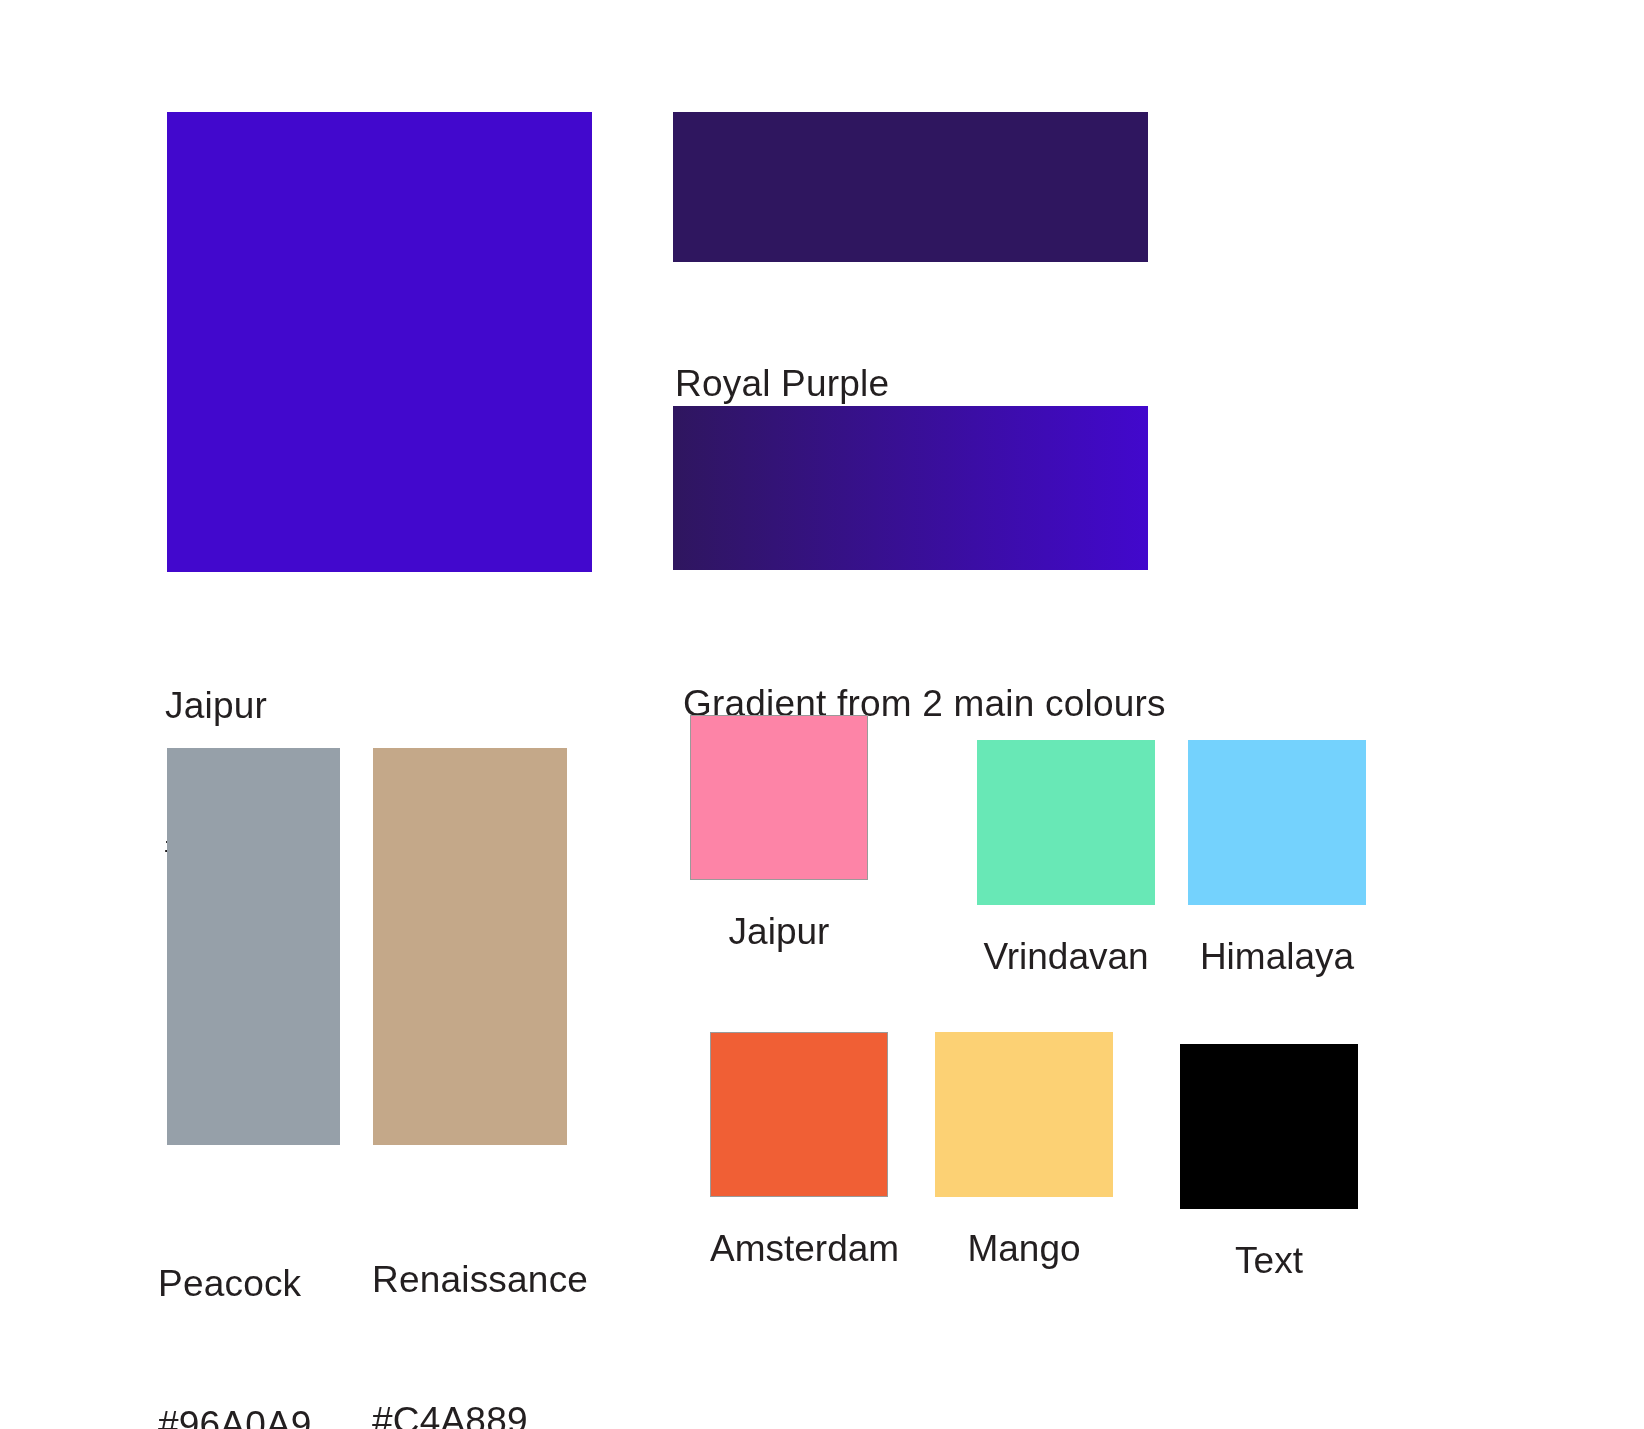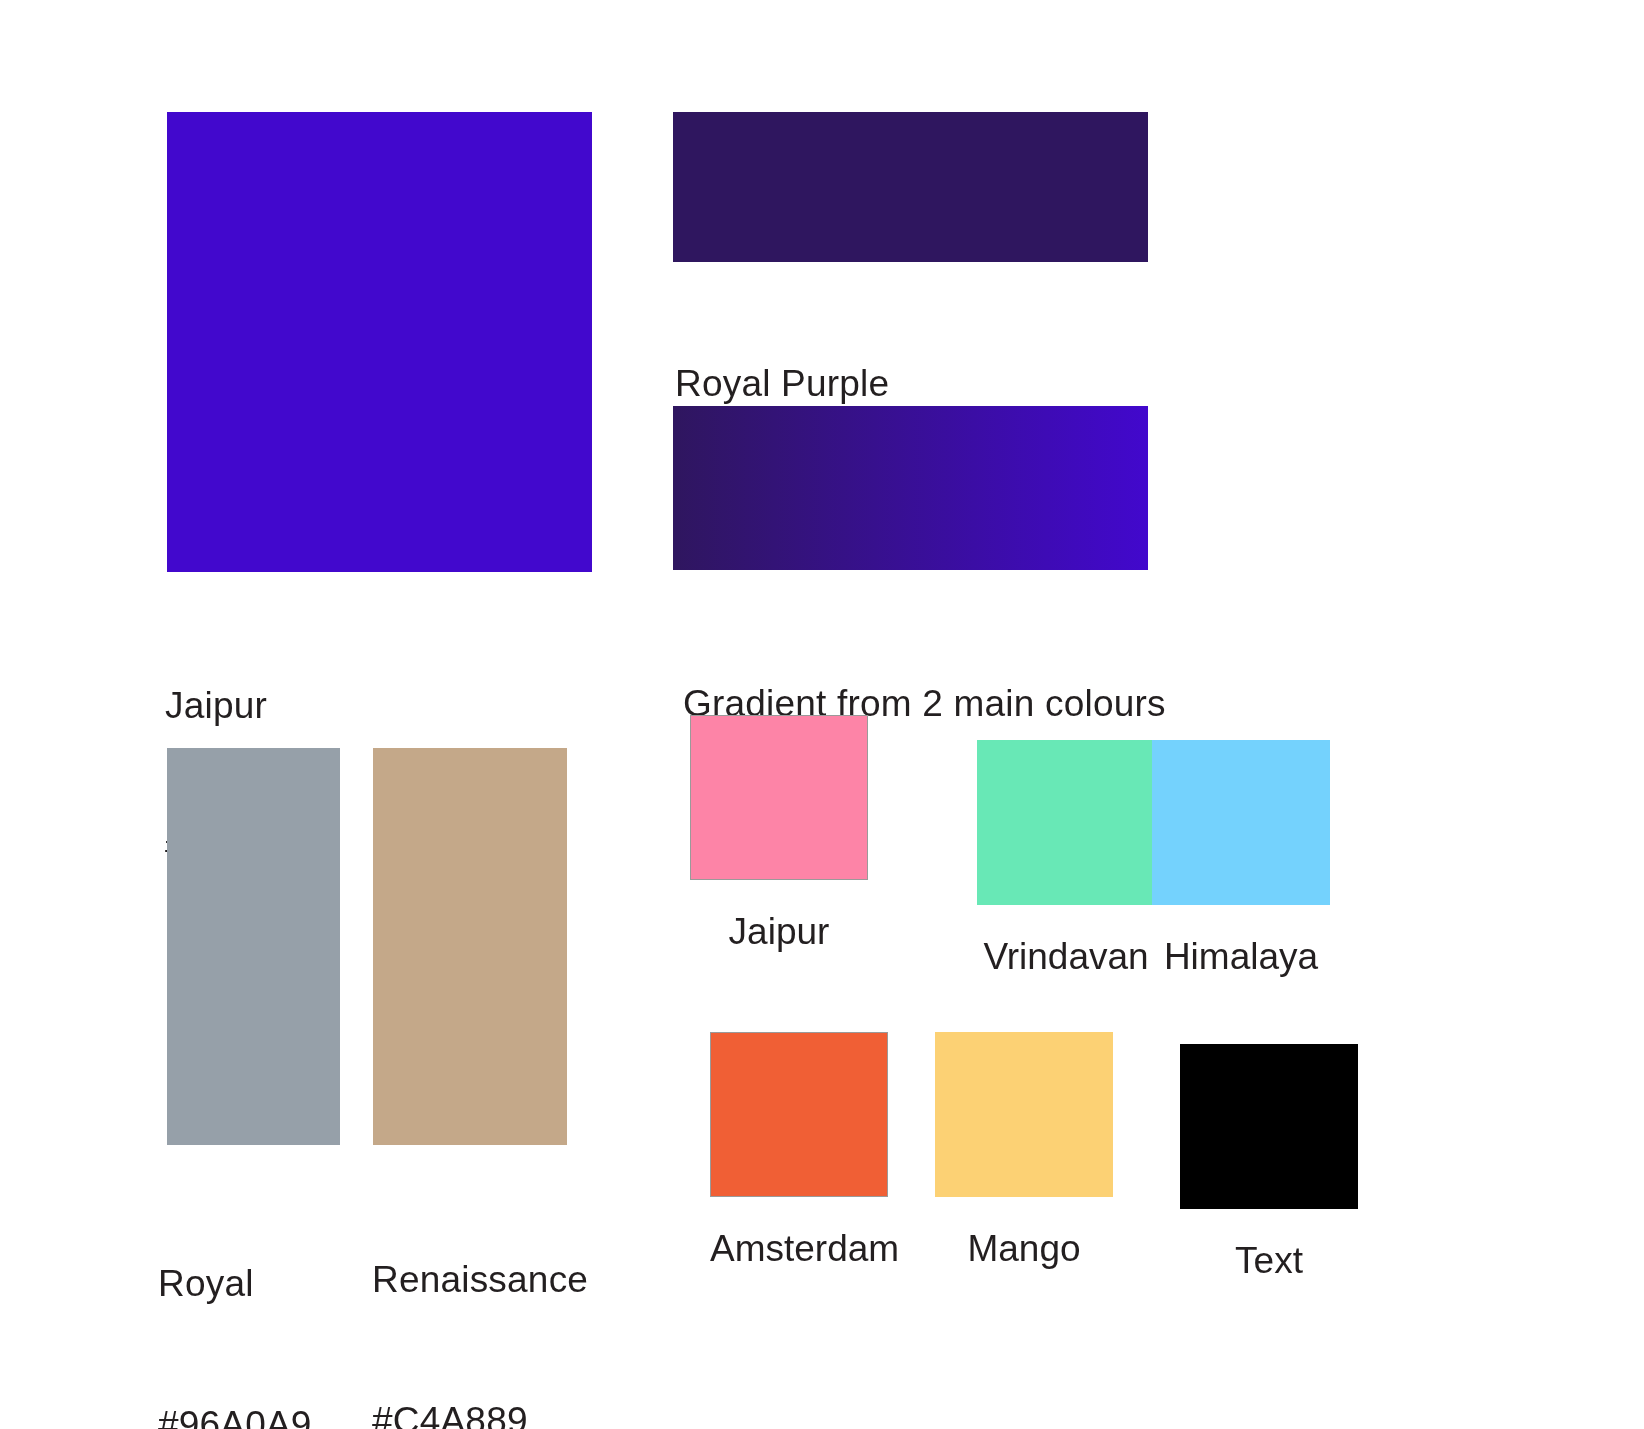--- a/index.html
+++ b/index.html
@@ -83,21 +83,21 @@
     font-size: 37px;
     line-height: 46px;
     margin-top: 29px;
     color: #231f20;
     white-space: nowrap;
   }
   .bordered { box-sizing: border-box; border: 1px solid #9a9a9a; }
 
   #cell-jaipur     { left: 690px;  top: 715px; }
   #cell-vrindavan  { left: 977px;  top: 740px; }
-  #cell-himalaya   { left: 1152px; top: 740px; }
+  #cell-himalaya   { left: 1188px; top: 740px; }
   #cell-amsterdam  { left: 690px;  top: 1032px; margin-left: 20px; }
   #cell-mango      { left: 935px;  top: 1032px; }
   #cell-text       { left: 1180px; top: 1032px; margin-top: 12px; }
 </style>
 </head>
 <body>
 
 <div class="canvas">
 
   <div class="swatch" id="peacock-swatch" style="background: rgb(66, 8, 205);"></div>
@@ -112,21 +112,21 @@
     <span class="line">#2F165F</span>
   </div>
 
   <div class="swatch" id="gradient-swatch" style="background: linear-gradient(to right, rgb(47, 22, 95) 0%, rgb(66, 8, 205) 100%);"></div>
   <div class="label" id="gradient-label">
     <span class="line">Gradient from 2 main colours</span>
   </div>
 
   <div class="swatch" id="berlin-swatch" style="background: rgb(150, 160, 169);"></div>
   <div class="label" id="berlin-label">
-    <span class="line">Royal</span>
+    <span class="line">Peacock</span>
     <span class="line">#96A0A9</span>
   </div>
 
   <div class="swatch" id="renaissance-swatch" style="background: rgb(196, 168, 137);"></div>
   <div class="label" id="renaissance-label">
     <span class="line">Renaissance</span>
     <span class="line">#C4A889</span>
   </div>
 
   <div class="grid-cell" id="cell-jaipur">

